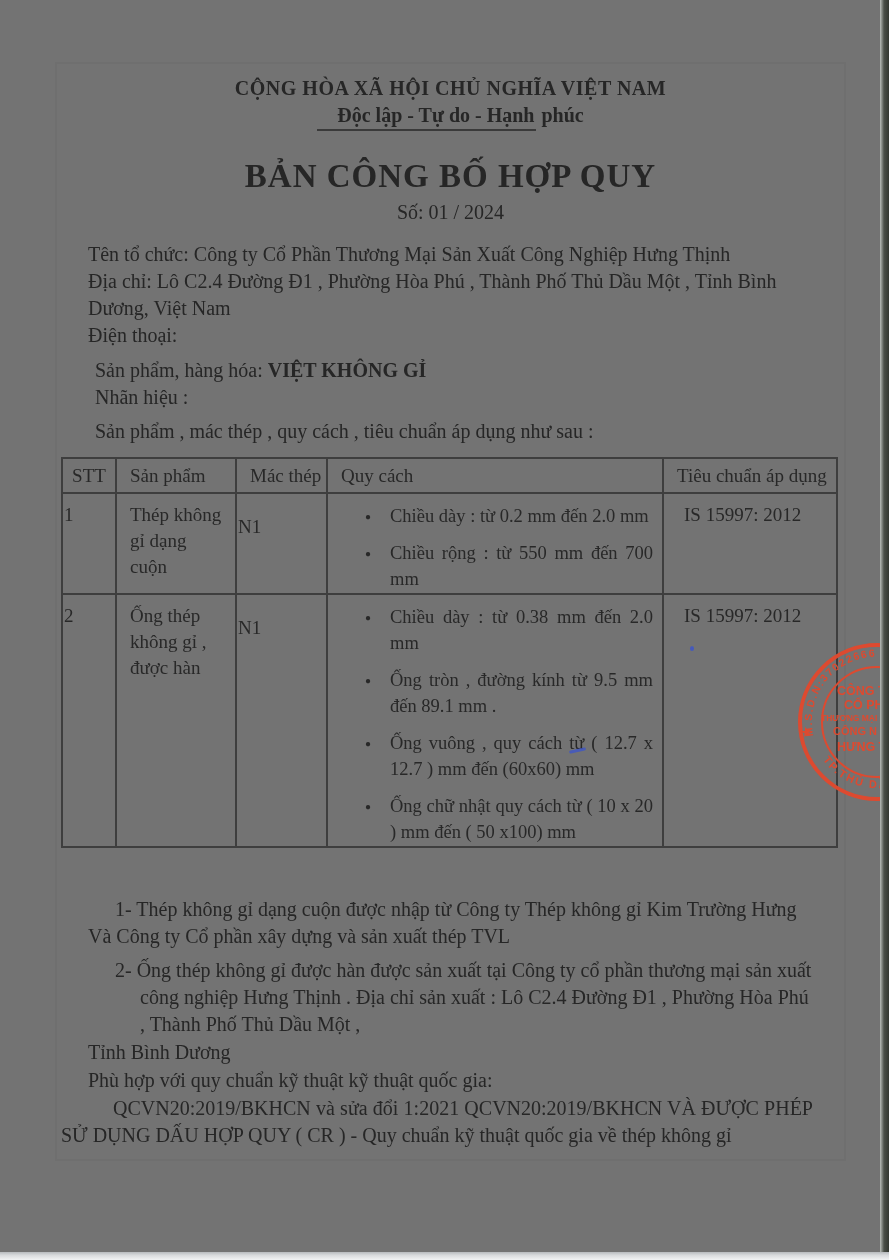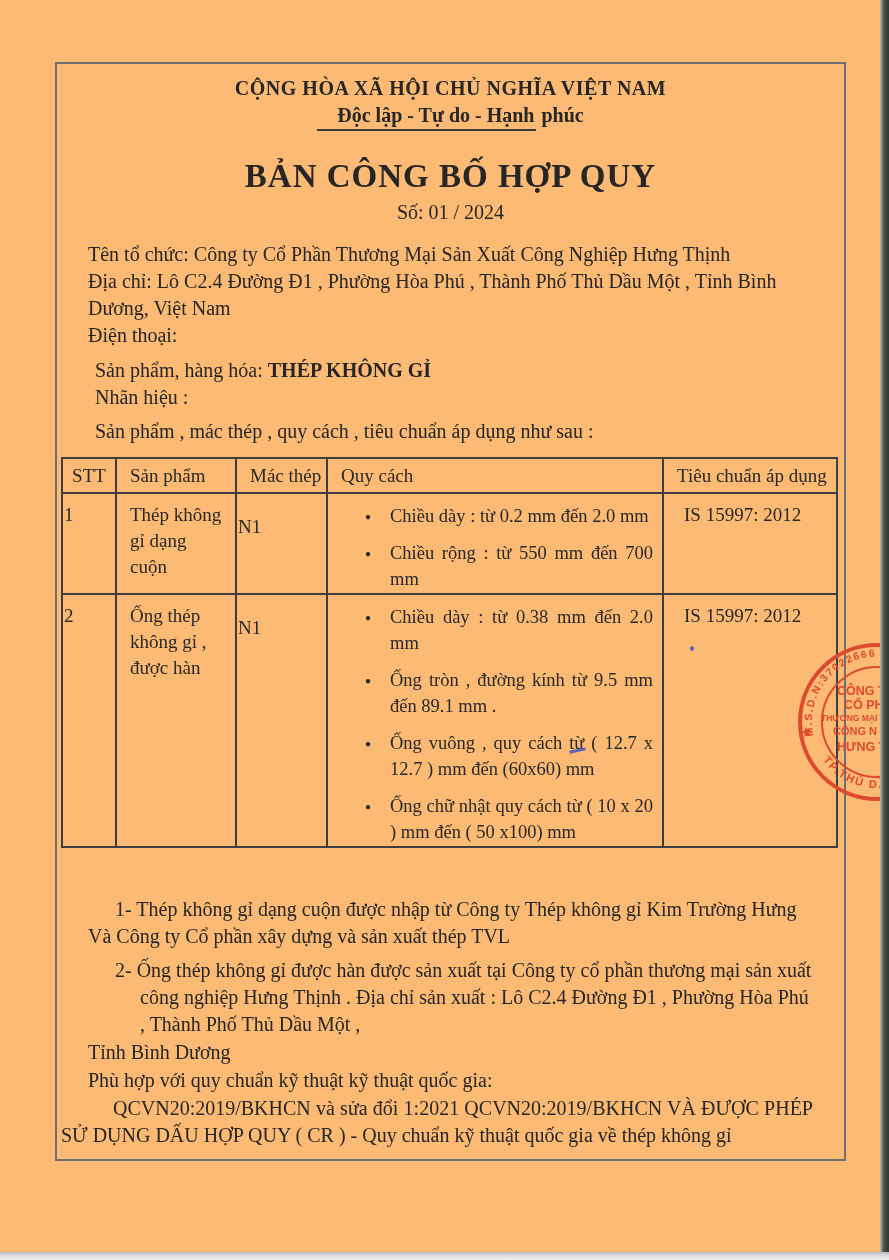--- a/index.html
+++ b/index.html
@@ -5,21 +5,21 @@
   html,body { margin:0; padding:0; }
   body {
     width:889px; height:1260px;
     background:#ffffff;
     font-family:"Liberation Serif", serif;
     color:#262626;
     -webkit-font-smoothing:antialiased;
   }
   .sheet {
     position:relative; width:889px; height:1260px;
-    background:#fdba74; overflow:hidden;
+    background:#737373; overflow:hidden;
   }
   
   .scan-edge-right {
     position:absolute; top:0; right:0; width:9px; height:1260px;
     background:linear-gradient(to right,#b9bdb8 0%, #4a4f47 45%, #33372f 100%);
   }
   .scan-edge-bottom {
     position:absolute; left:0; bottom:0; width:889px; height:8px;
     background:linear-gradient(to bottom,#b7babd 0%, #d8dadc 40%, #f2f3f4 100%);
   }
@@ -109,21 +109,21 @@
       <div class="national-title">CỘNG HÒA XÃ HỘI CHỦ NGHĨA VIỆT NAM</div>
       <div class="motto"><span class="underlined">Độc lập - Tự do - Hạnh</span><span> phúc</span></div>
       <div class="doc-title">BẢN CÔNG BỐ HỢP QUY</div>
       <div class="doc-number">Số: 01 / 2024</div>
     </div>
 
     <div class="content-body">
       <p class="info-line">Tên tổ chức: Công ty Cổ Phần Thương Mại Sản Xuất Công Nghiệp Hưng Thịnh</p>
       <p class="info-line">Địa chỉ: Lô C2.4 Đường Đ1 , Phường Hòa Phú , Thành Phố Thủ Dầu Một , Tỉnh Bình Dương, Việt Nam</p>
       <p class="info-line phone-line">Điện thoại:</p>
-      <p class="info-line indent"><span>Sản phẩm, hàng hóa: </span><span class="product-strong">THÉP KHÔNG GỈ</span></p>
+      <p class="info-line indent"><span>Sản phẩm, hàng hóa: </span><span class="product-strong">VIỆT KHÔNG GỈ</span></p>
       <p class="info-line indent brand-line">Nhãn hiệu :</p>
       <p class="info-line indent">Sản phẩm , mác thép , quy cách , tiêu chuẩn áp dụng như sau :</p>
     </div>
 
     <table class="spec-table">
       <colgroup>
         <col style="width:54px">
           <col style="width:120px">
           <col style="width:91px">
           <col style="width:336px">

